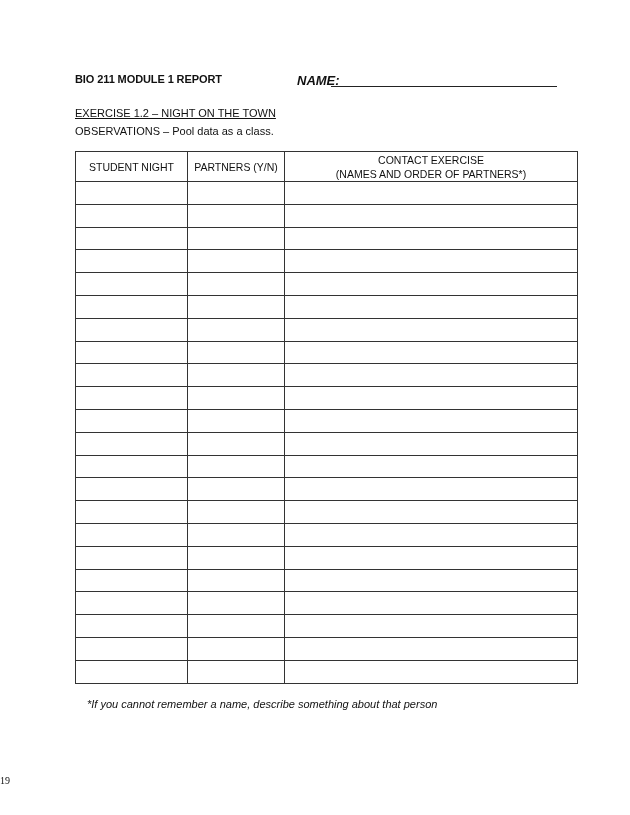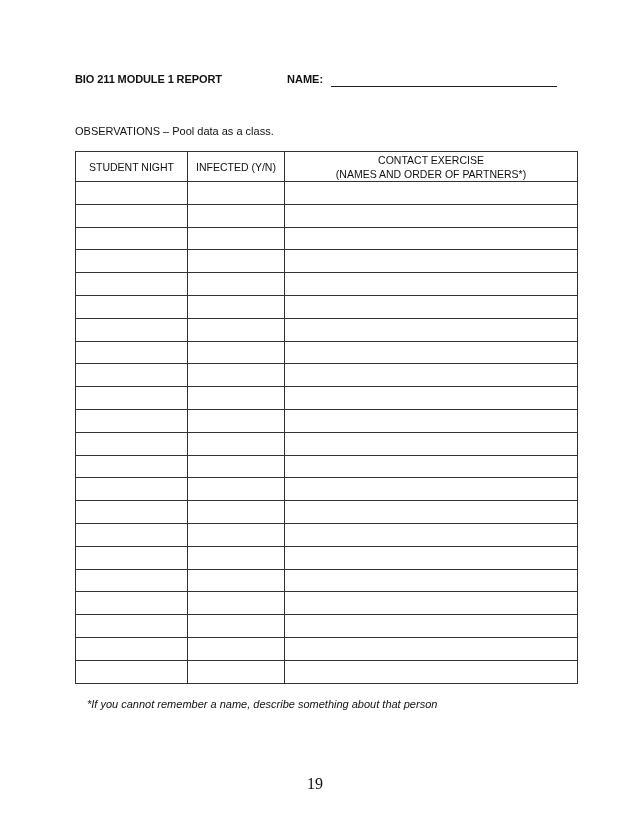--- a/index.html
+++ b/index.html
@@ -1,54 +1,55 @@
 <!DOCTYPE html>
 <html><head>
   <meta charset="utf-8">
   <style>
     html, body { margin: 0; padding: 0; background: #ffffff; }
     body { width: 630px; height: 815px; position: relative; overflow: hidden;
            font-family: "Liberation Sans", "DejaVu Sans", sans-serif; color: #111; }
     .page { position: absolute; left: 0; top: 0; width: 630px; height: 815px; background: #fff; }
     .title { position: absolute; left: 75px; top: 73px; font-size: 11px; font-weight: bold; letter-spacing: -0.1px; }
-    .name-label { position: absolute; left: 287px; top: 73px; font-size: 11px; font-weight: bold; }
+    .name-label { position: absolute; left: 297px; top: 73px; font-size: 13px; font-weight: bold; font-style: italic; }
     .name-line { position: absolute; left: 331px; top: 86px; width: 226px; border-bottom: 1px solid #222; height: 0; }
     .exercise { position: absolute; left: 75px; top: 107px; font-size: 11px; text-decoration: underline; }
     .observations { position: absolute; left: 75px; top: 125px; font-size: 11px; }
     table.obs { position: absolute; left: 75px; top: 151px; width: 502px; border-collapse: collapse; table-layout: fixed; }
     table.obs th, table.obs td { border: 1px solid #333; padding: 0; }
     table.obs th { height: 29px; font-weight: normal; font-size: 10.5px; text-align: center; line-height: 14px; }
     table.obs td { height: 21.8px; }
     table.obs col.c1 { width: 112px; }
     table.obs col.c2 { width: 97px; }
     table.obs col.c3 { width: 293px; }
     .footnote { position: absolute; left: 87px; top: 698px; font-size: 11px; font-style: italic; }
-    .page-number { position: absolute; left: 0; width: 630px; top: 775px; text-align: center; font-size: 16px;
+    .page-number { position: absolute; left: 0; width: 630px; top: 775px; font-size: 10px;
                    font-family: "Liberation Serif", "DejaVu Serif", serif; }
   </style>
 </head>
 <body>
 
 <div class="page">
   <div class="title">BIO 211 MODULE 1 REPORT</div>
   <div class="name-label">NAME:</div>
   <div class="name-line"></div>
 
+  <div class="exercise">EXERCISE 1.2 – NIGHT ON THE TOWN</div>
   <div class="observations">OBSERVATIONS – Pool data as a class.</div>
 
   <table class="obs">
     <colgroup>
         <col class="c1">
         <col class="c2">
         <col class="c3">
       </colgroup>
     <thead>
       <tr>
         <th><span>STUDENT NIGHT</span></th>
-        <th><span>INFECTED (Y/N)</span></th>
+        <th><span>PARTNERS (Y/N)</span></th>
         <th>
           <span>CONTACT EXERCISE</span><br>
           <span>(NAMES AND ORDER OF PARTNERS*)</span>
         </th>
       </tr>
     </thead>
     <tbody id="table-body">
         <tr>
           <td></td>
           <td></td>

